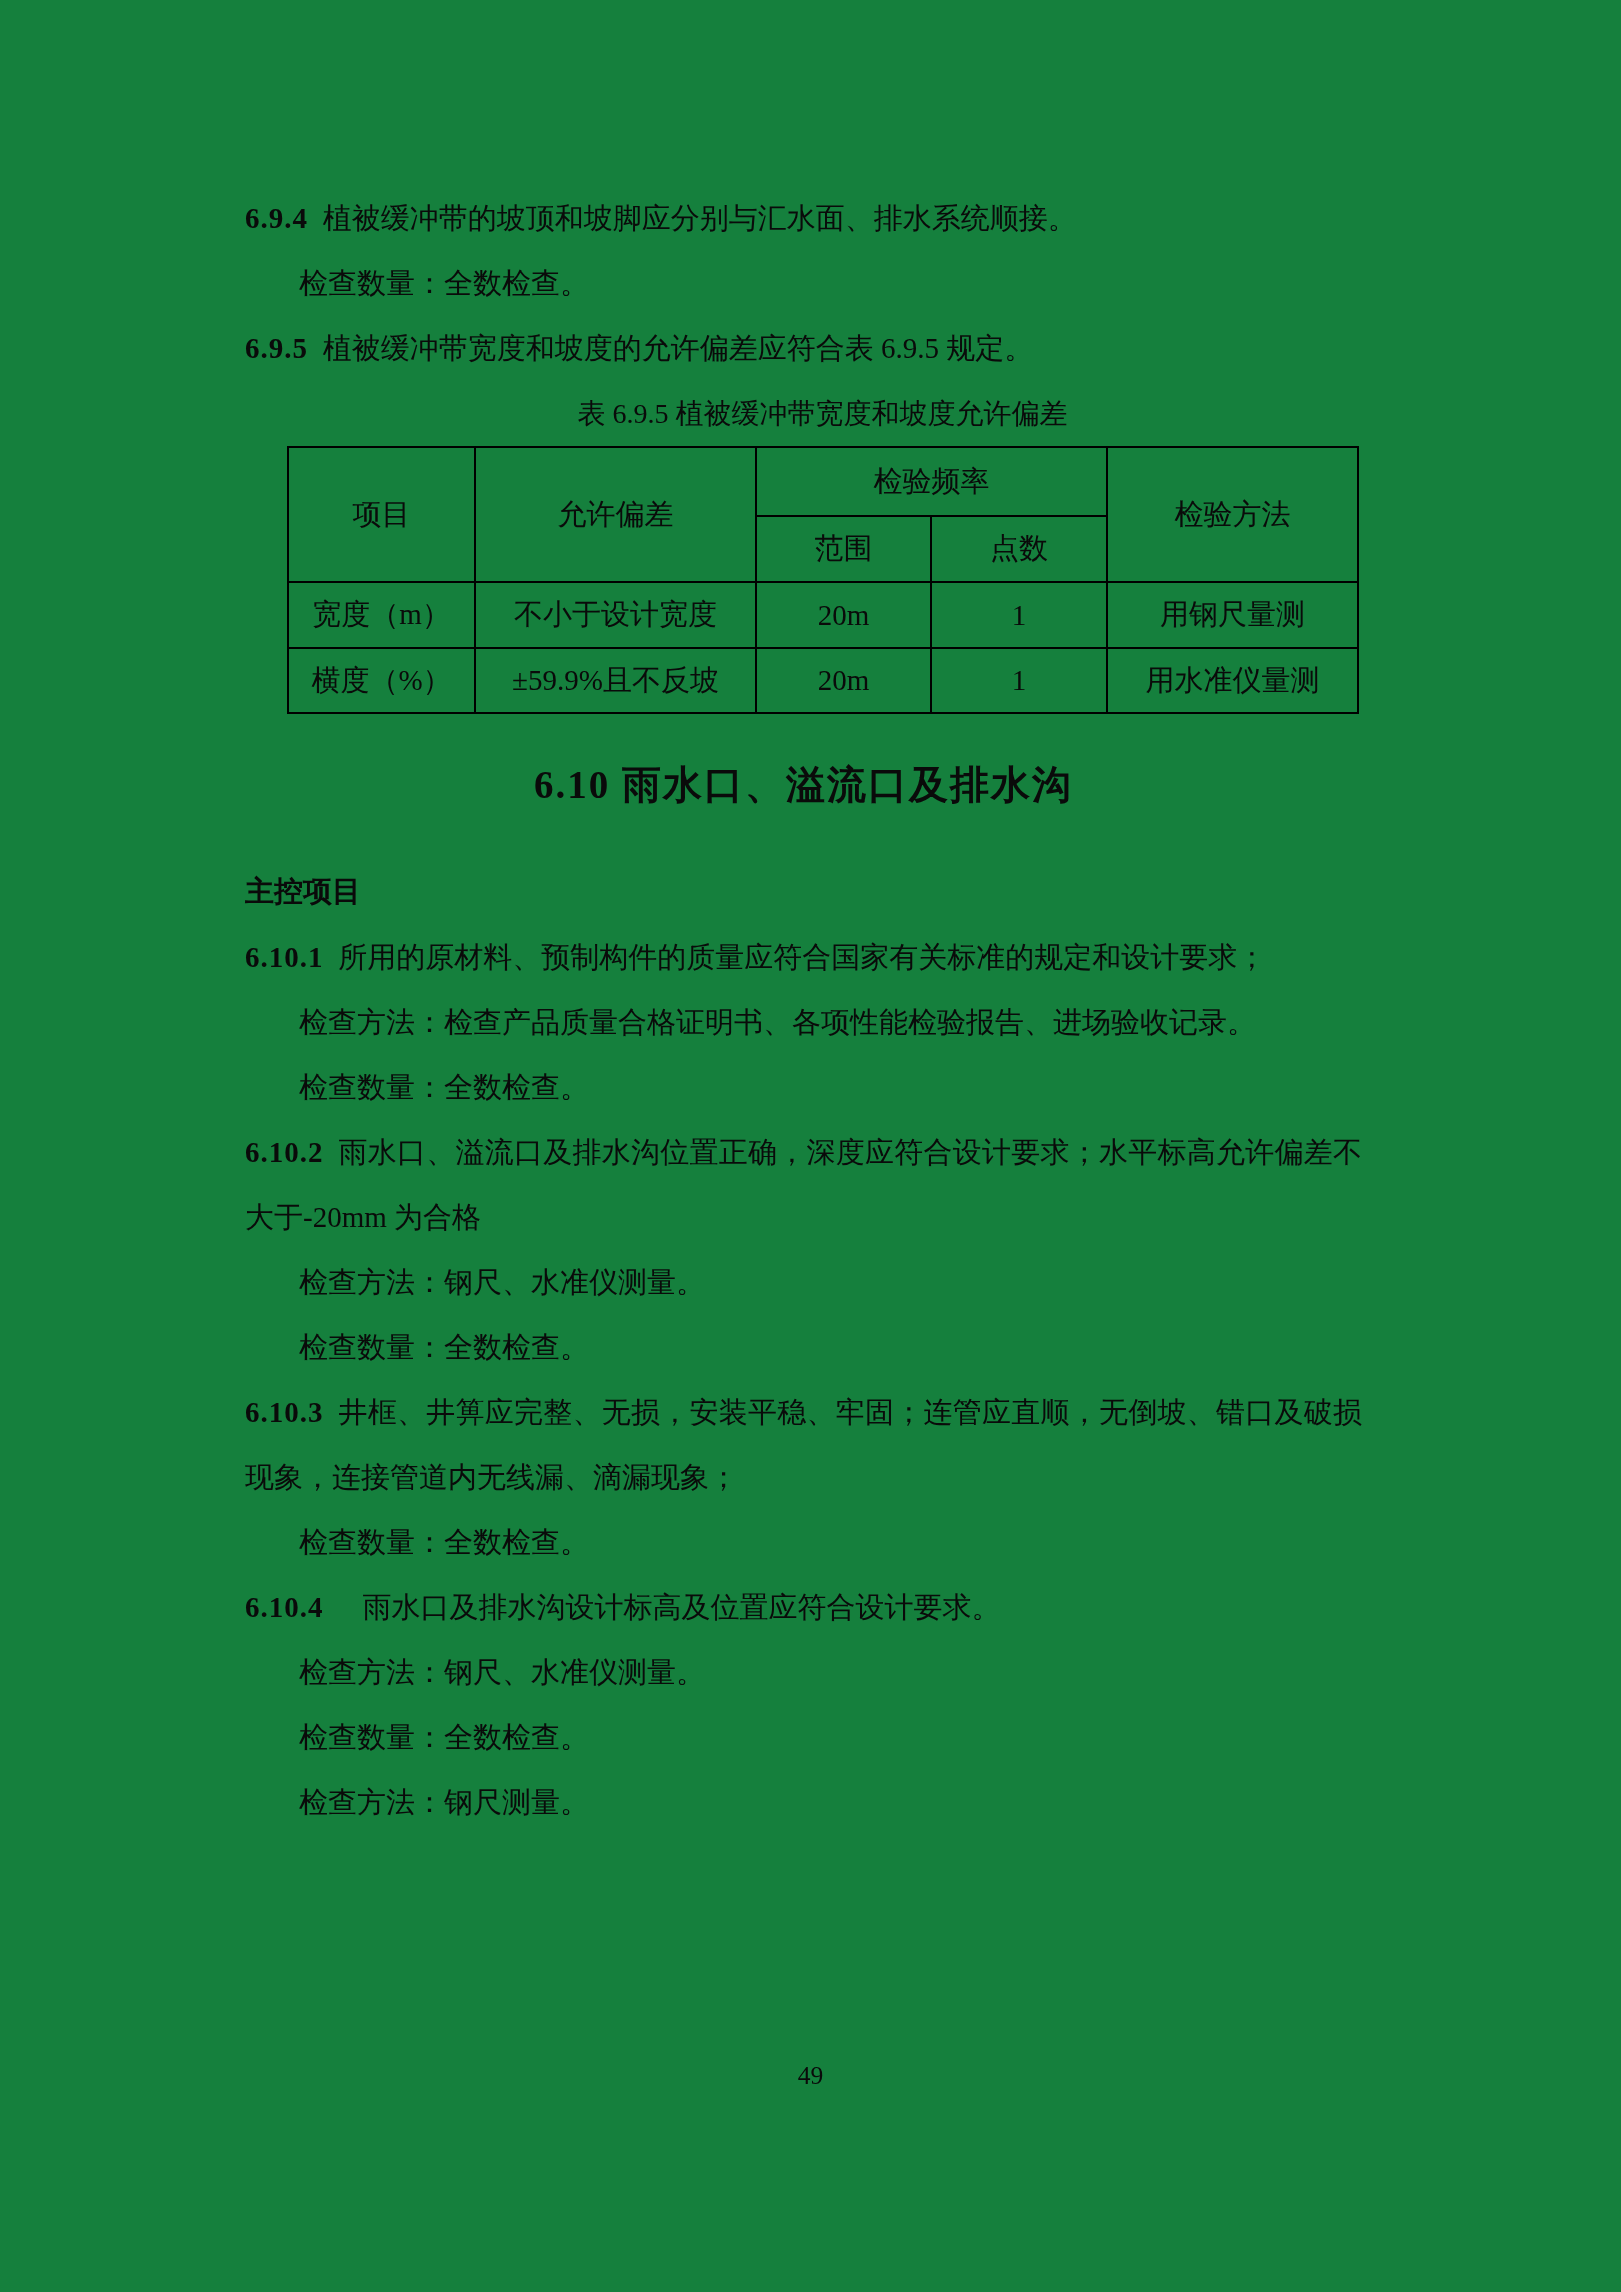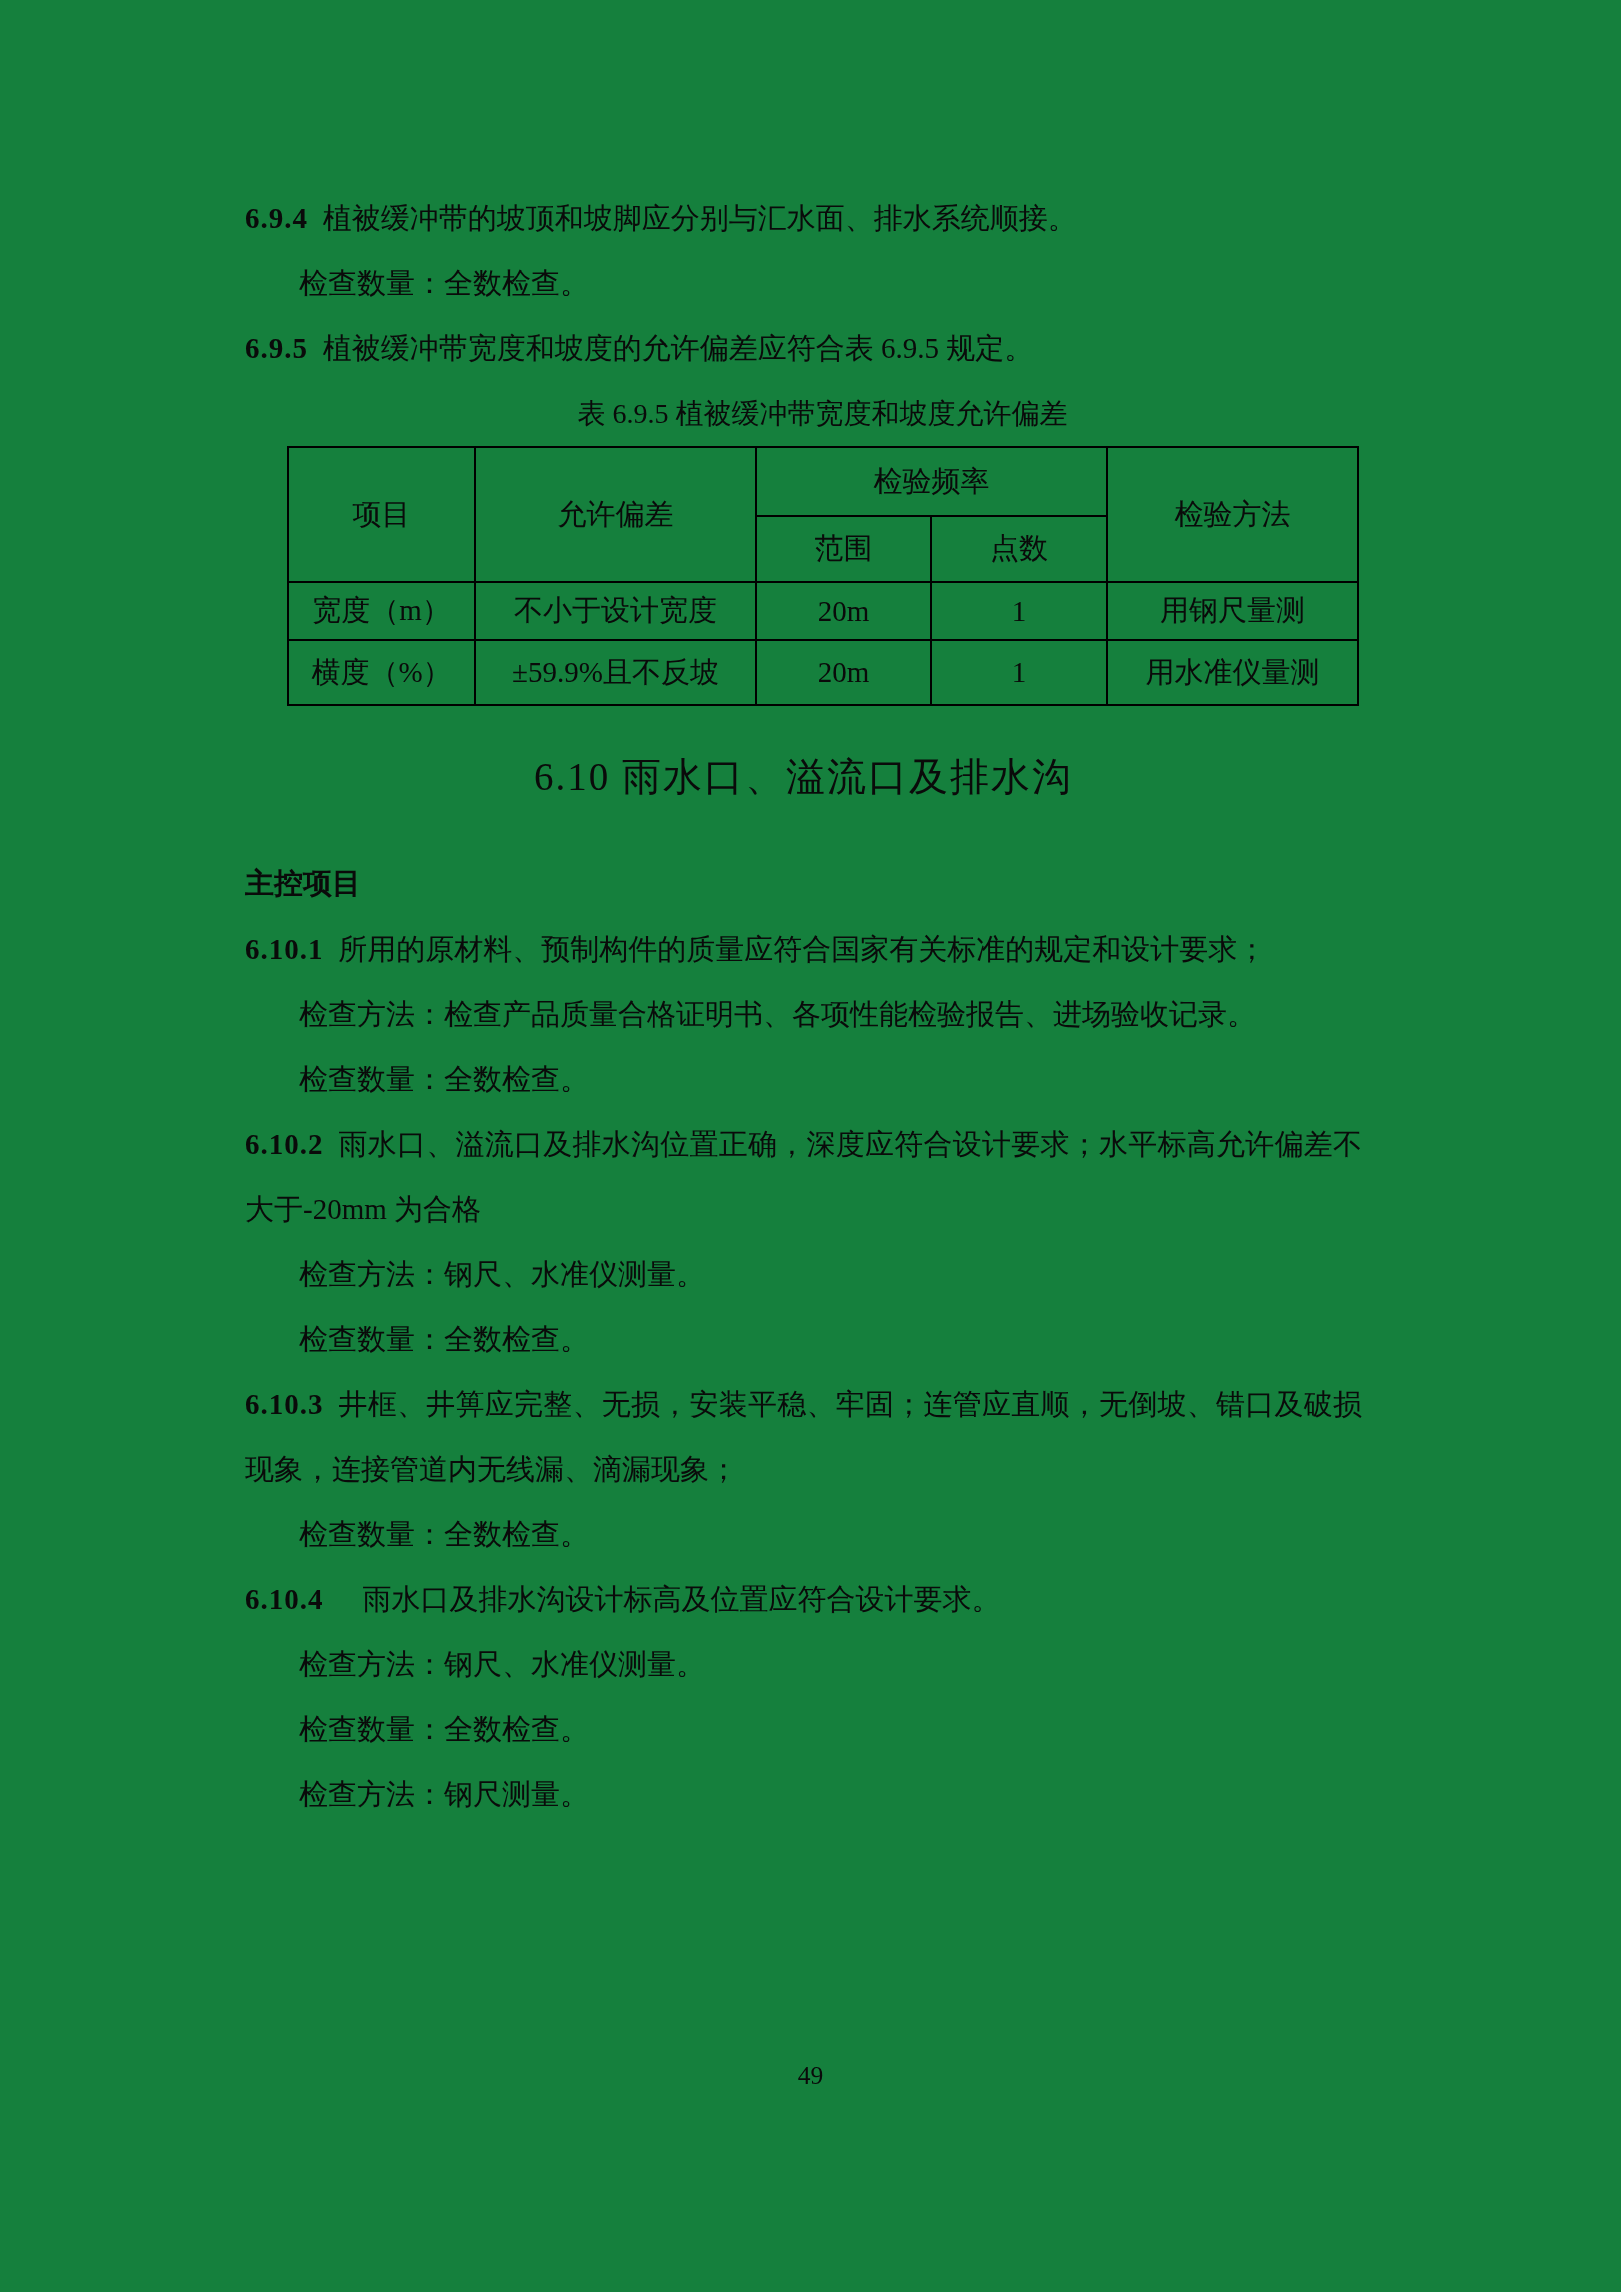--- a/index.html
+++ b/index.html
@@ -62,21 +62,21 @@
     border-bottom-width: 2.9px;
     text-align: center;
     vertical-align: middle;
     font-size: 29px;
     font-weight: normal;
     padding: 5px;
   }
   h1.sec-heading {
     margin: 33px 0 0 0;
     font-size: 39px;
-    font-weight: normal;
+    font-weight: bold;
     line-height: 76px;
     text-align: center;
     letter-spacing: 2px;
   }
   h2.sub-heading {
     margin: 35px 0 0 0;
     font-size: 29px;
     font-weight: bold;
     line-height: 67px;
   }
@@ -115,21 +115,21 @@
         <tr style="height:69px">
           <td rowspan="2">项目</td>
           <td rowspan="2">允许偏差</td>
           <td colspan="2">检验频率</td>
           <td rowspan="2">检验方法</td>
         </tr>
         <tr style="height:66px">
           <td>范围</td>
           <td>点数</td>
         </tr>
-        <tr style="height:58px">
+        <tr style="height:66px">
           <td>宽度（m）</td>
           <td>不小于设计宽度</td>
           <td>20m</td>
           <td>1</td>
           <td>用钢尺量测</td>
         </tr>
         <tr style="height:65px">
           <td>横度（%）</td>
           <td>±59.9%且不反坡</td>
           <td>20m</td>

